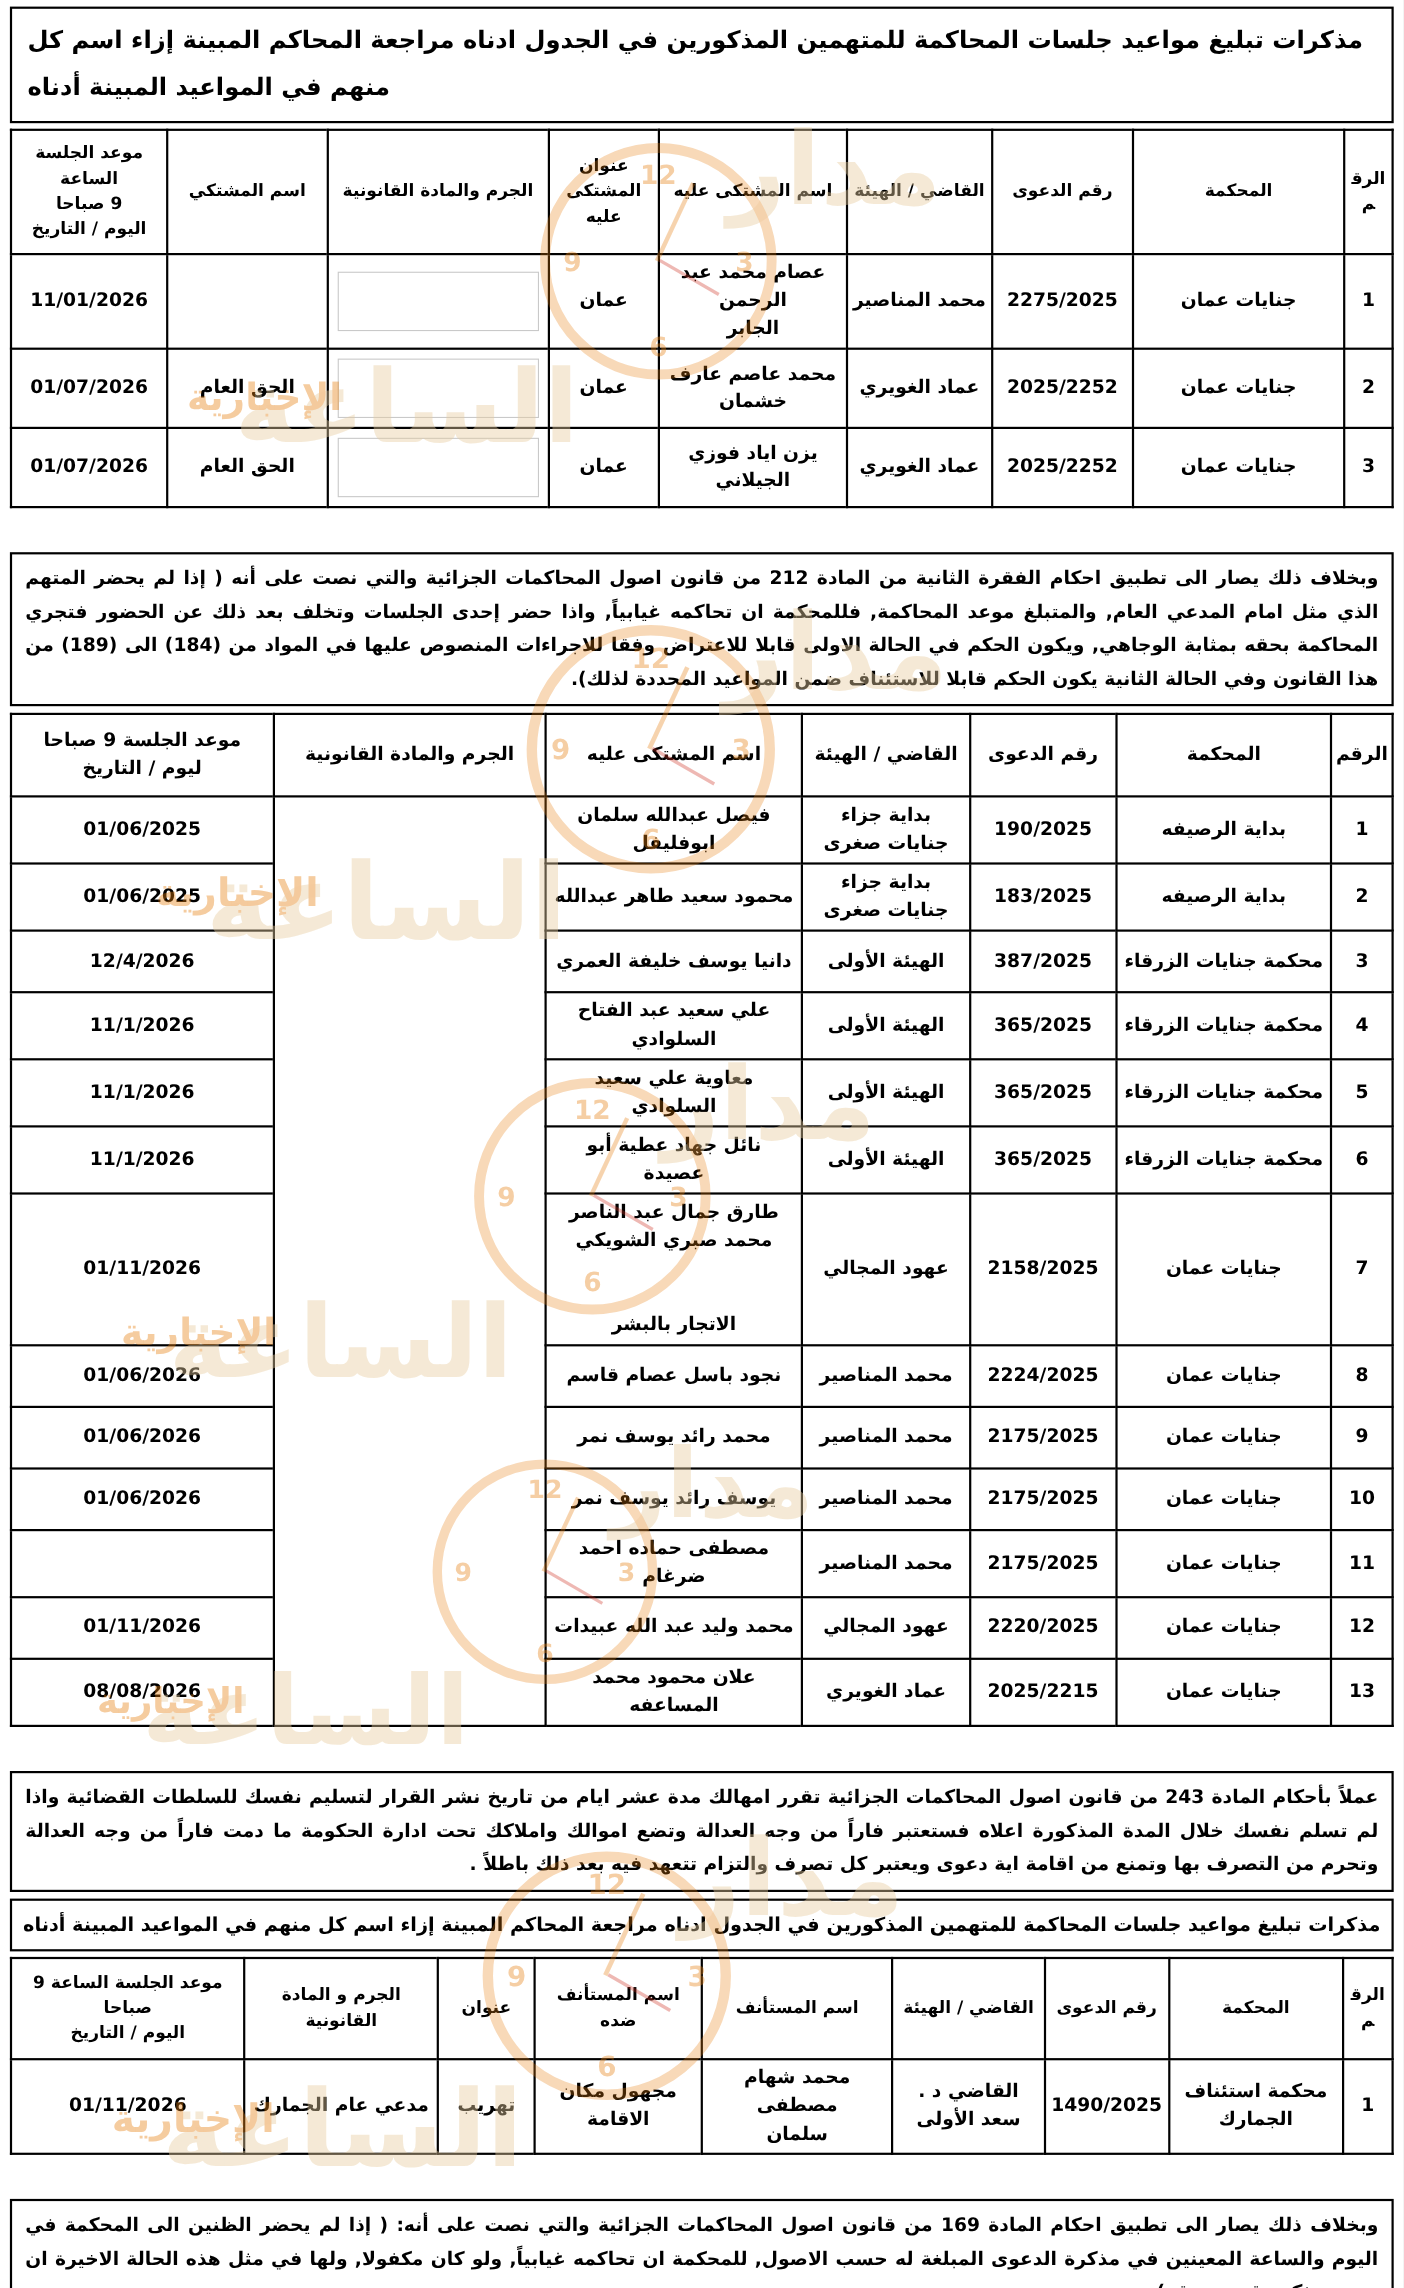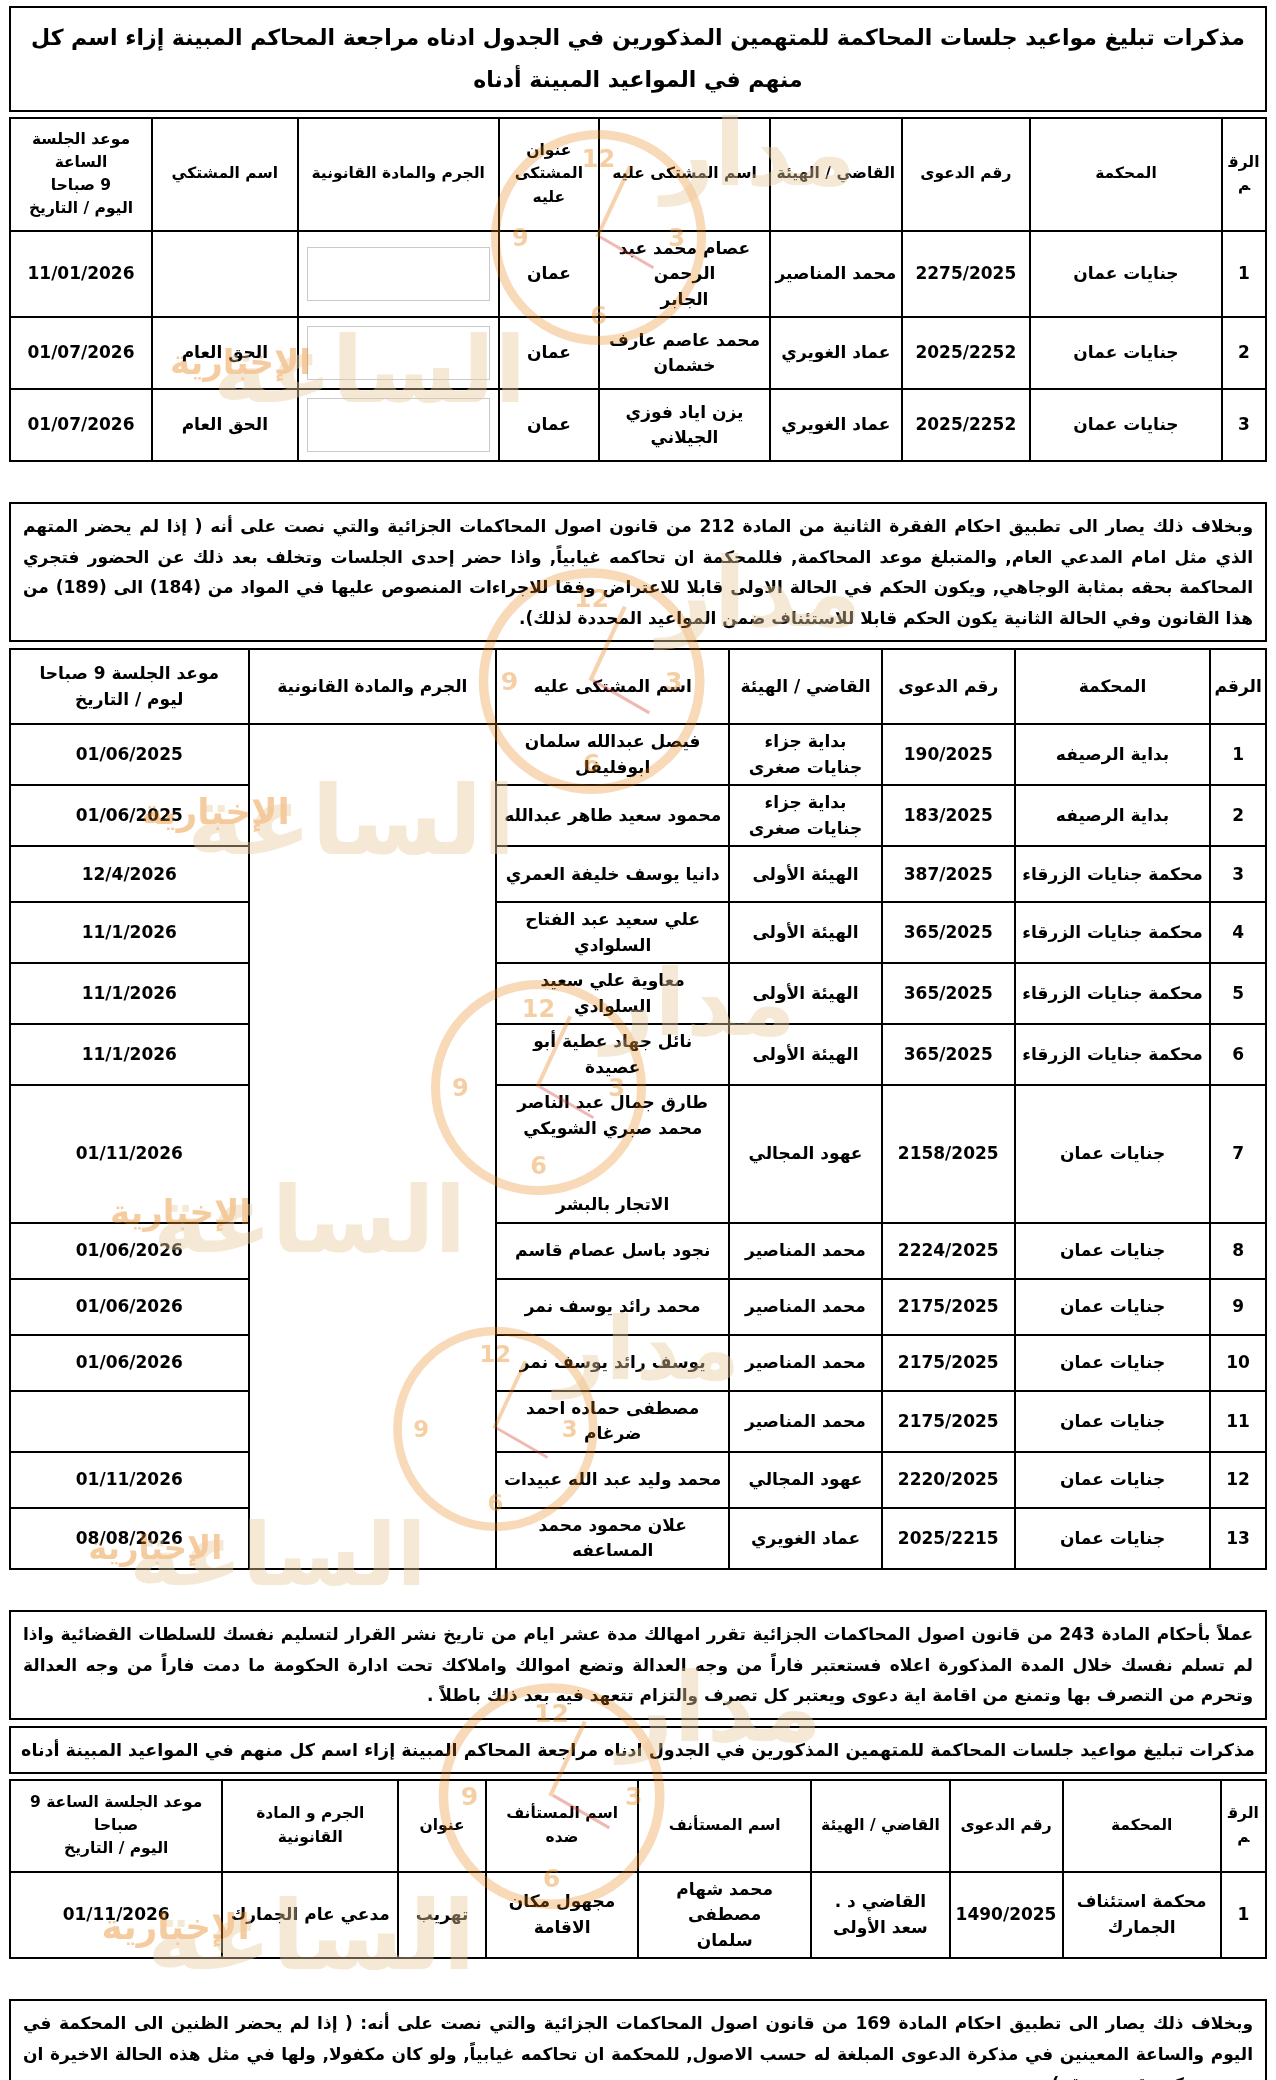--- a/index.html
+++ b/index.html
@@ -3,21 +3,21 @@
 <meta charset="utf-8">
 <style>
   * { box-sizing: border-box; }
   html, body { margin:0; padding:0; background:#e9e9e9; }
   .page {
     width:1276px; min-height:2080px; margin:0 auto; background:#ffffff;
     position:relative; padding:6px 9px 12px; direction:rtl;
     font-family:"DejaVu Sans", sans-serif; color:#000; overflow:hidden;
   }
   .title-box {
-    border:2px solid #000; font-weight:bold; font-size:22px; text-align:center;
+    border:2px solid #000; font-weight:bold; font-size:22px; text-align:left;
     line-height:1.9; padding:9px 14px; margin-bottom:5px; background:transparent;
   }
   .title-box.small { font-size:17.5px; line-height:1.6; padding:8px 10px; }
   .note-box {
     border:2px solid #000; font-weight:bold; font-size:17px; line-height:1.8;
     text-align:justify; padding:7px 12px; margin-bottom:6px;margin-top:40px;
   }
   table { width:100%; border-collapse:collapse; margin-bottom:5px; table-layout:fixed; }
   th, td {
     border:2px solid #000; font-weight:bold; text-align:center; vertical-align:middle;

